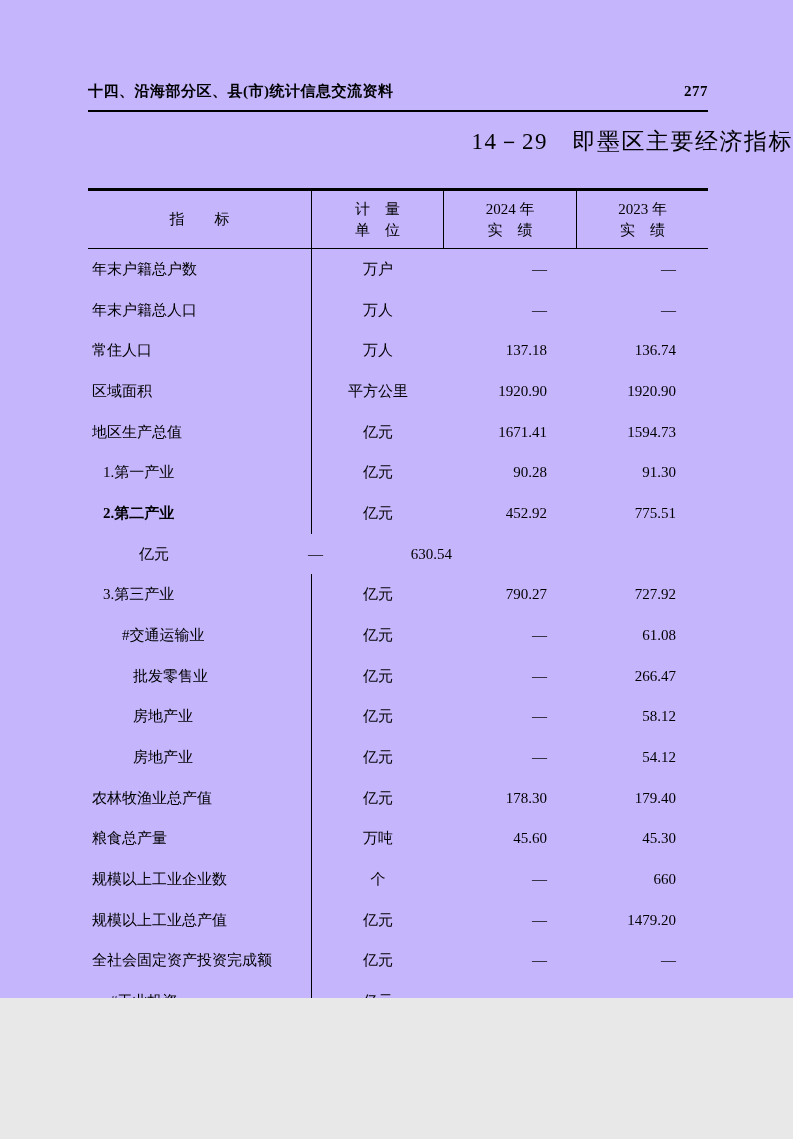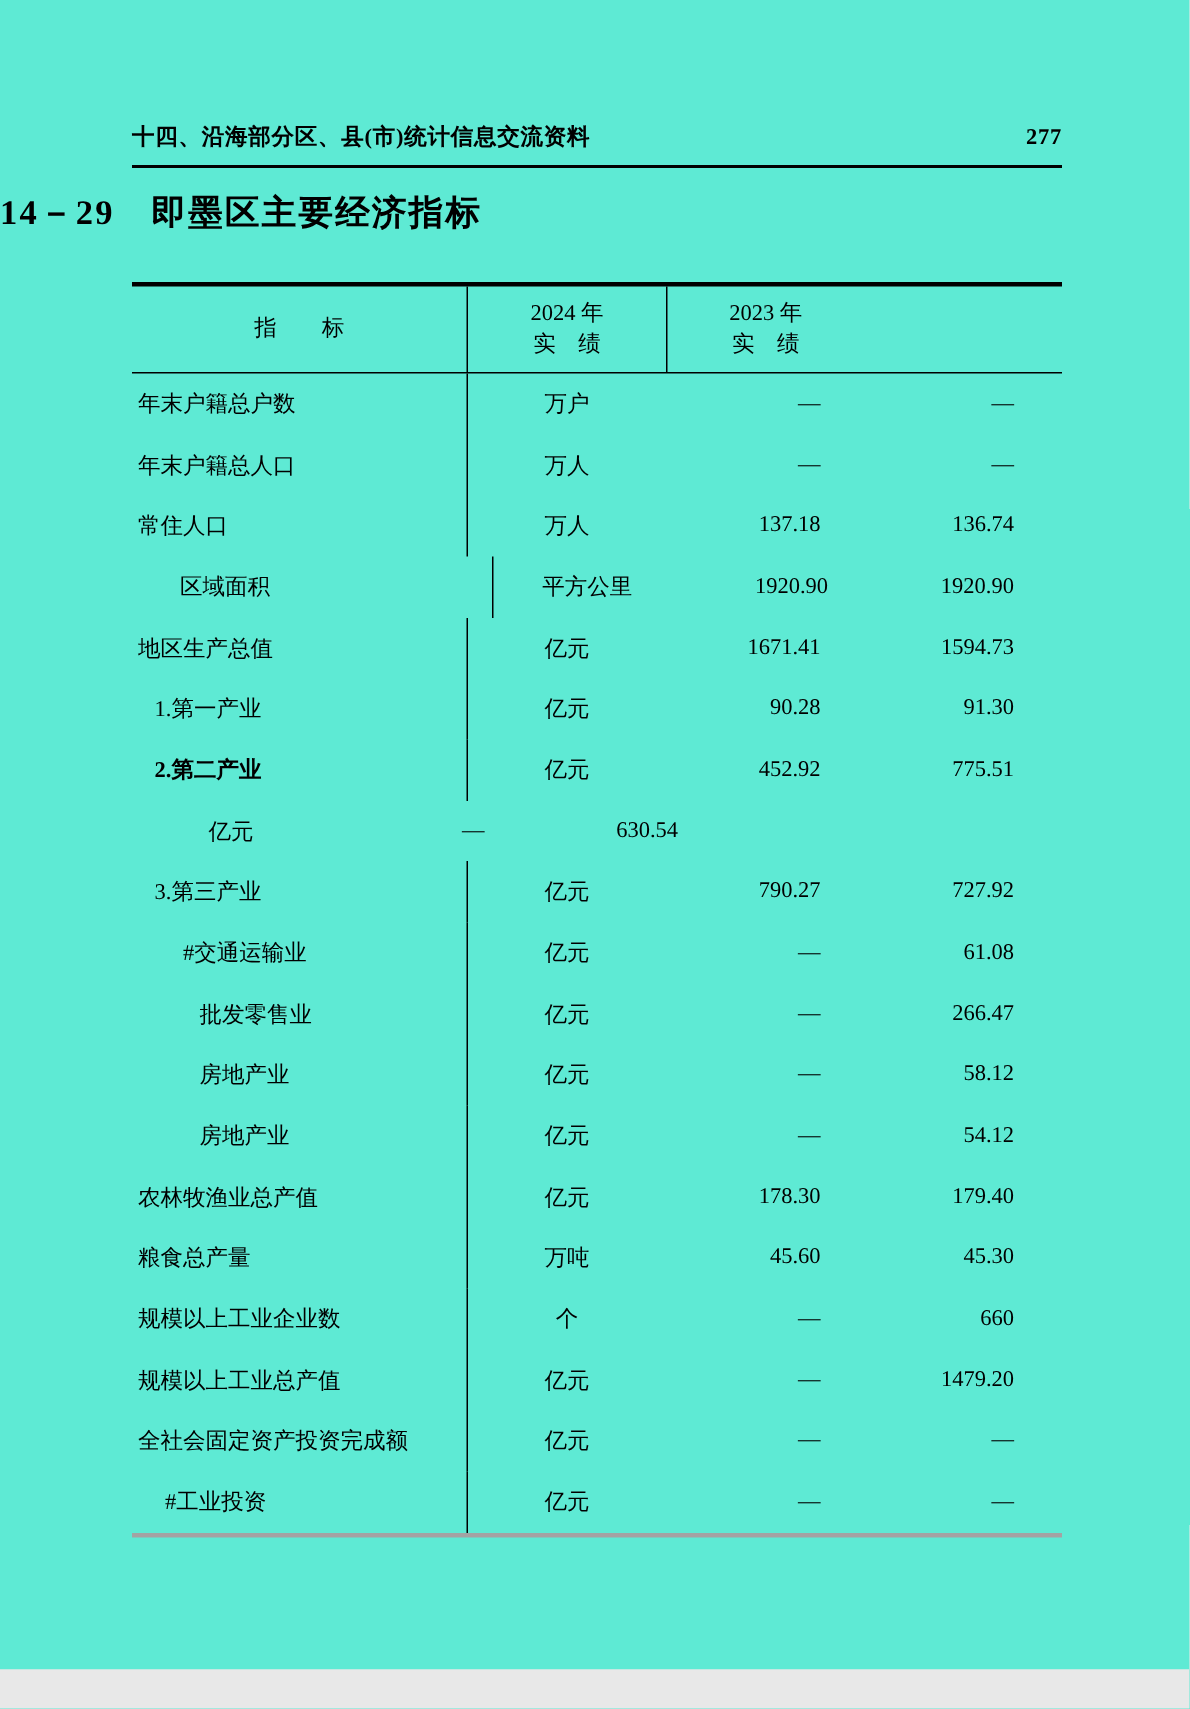--- a/index.html
+++ b/index.html
@@ -1,37 +1,37 @@
 <!DOCTYPE html>
 <html><head>
 <meta charset="utf-8">
 <style>
   html,body { margin:0; padding:0; background:#e8e8e8; }
   .page {
     position:relative;
-    width:793px; height:1113px;
+    width:793px; height:998px;
     margin:0 auto;
-    background:#5eead4;
+    background:#c4b5fd;
     color:#000000;
     font-family:"Liberation Serif","DejaVu Serif",serif;
     overflow:hidden;
   }
   .running-head {
     position:absolute; left:88px; top:82px; width:620px;
     display:flex; justify-content:space-between; align-items:baseline;
     font-size:15px; font-weight:bold; letter-spacing:0.5px;
   }
   .head-rule {
     position:absolute; left:88px; top:110px; width:620px; height:2px;
     background:#000;
   }
   .title {
     position:absolute; left:0; top:126px; width:100%;
-    margin:0; text-align:left;
-    font-size:23px; font-weight:bold; letter-spacing:1.5px;
+    margin:0; text-align:right;
+    font-size:23px; font-weight:normal; letter-spacing:1.5px;
   }
   .table {
     position:absolute; left:88px; top:188px; width:620px;
     font-size:15px;
   }
   .thead {
     display:flex;
     border-top:3px solid #000;
     border-bottom:1px solid #000;
     height:57px;
@@ -69,20 +69,24 @@
 
   <div class="head-rule"></div>
 
   <h1 class="title">14－29　即墨区主要经济指标</h1>
 
   <div class="table">
     <div class="thead">
       <div class="th th-indicator">
         <span>指　　标</span>
       </div>
+      <div class="th th-unit">
+        <span>计　量</span>
+        <span>单　位</span>
+      </div>
       <div class="th th-2024">
         <span>2024 年</span>
         <span>实　绩</span>
       </div>
       <div class="th th-2023">
         <span>2023 年</span>
         <span>实　绩</span>
       </div>
     </div>
     <div class="tbody">
@@ -98,21 +102,21 @@
           <div class="td td-2024">—</div>
           <div class="td td-2023">—</div>
         </div>
         <div class="tr">
           <div class="td td-indicator" style="padding-left: 4px; text-align: right;">常住人口</div>
           <div class="td td-unit">万人</div>
           <div class="td td-2024">137.18</div>
           <div class="td td-2023">136.74</div>
         </div>
         <div class="tr">
-          <div class="td td-indicator" style="padding-left: 4px; margin-left: 28px;">区域面积</div>
+          <div class="td td-indicator" style="padding-left: 4px;">区域面积</div>
           <div class="td td-unit">平方公里</div>
           <div class="td td-2024">1920.90</div>
           <div class="td td-2023">1920.90</div>
         </div>
         <div class="tr">
           <div class="td td-indicator" style="padding-left: 4px;">地区生产总值</div>
           <div class="td td-unit">亿元</div>
           <div class="td td-2024">1671.41</div>
           <div class="td td-2023">1594.73</div>
         </div>

